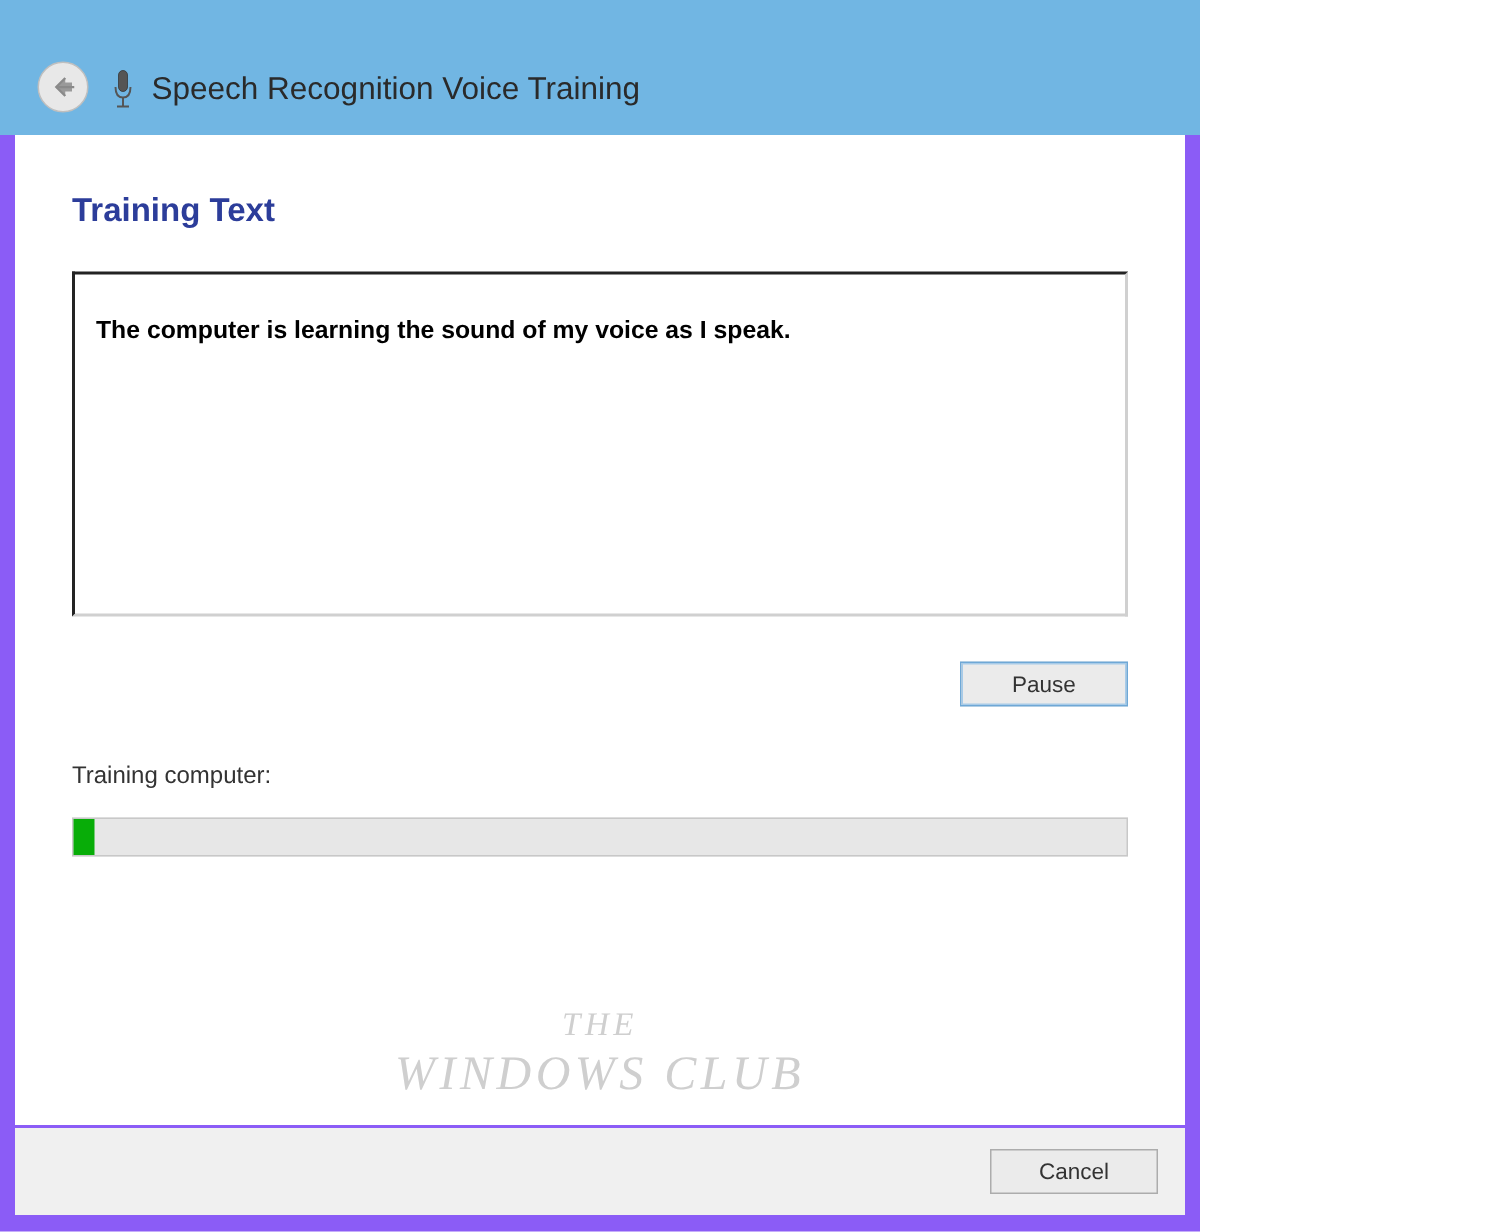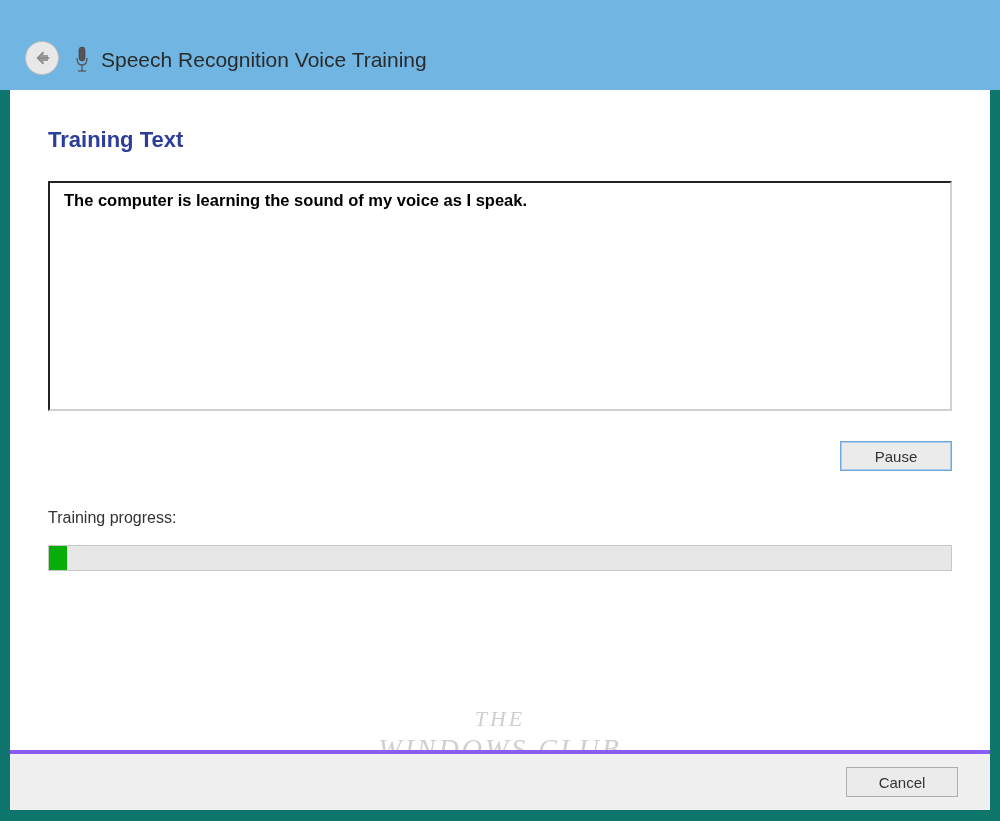--- a/index.html
+++ b/index.html
@@ -8,23 +8,23 @@
       padding: 0;
     }
     body {
       font-family: "Segoe UI", Tahoma, sans-serif;
       background: #fff;
       width: 1000px;
       height: 821px;
       position: relative;
     }
     .window {
-      width: 1000px;
+      width: 800px;
       height: 821px;
-      background: #0f766e;
+      background: #8b5cf6;
       position: relative;
     }
     .titlebar {
       height: 90px;
       background: #71b6e3;
       position: relative;
       padding: 0 25px;
       display: flex;
       align-items: center;
     }
@@ -98,21 +98,21 @@
       margin-bottom: 22px;
     }
     .training-text-box {
       border: 2px inset #a0a0a0;
       border-top-color: #787878;
       border-left-color: #787878;
       border-bottom-color: #d0d0d0;
       border-right-color: #d0d0d0;
       background: #fff;
       height: 230px;
-      padding: 8px 14px;
+      padding: 28px 14px;
       margin-bottom: 30px;
     }
     .training-sentence {
       font-weight: 700;
       font-size: 16.5px;
       color: #000;
     }
     .pause-row {
       display: flex;
       justify-content: flex-end;
@@ -150,49 +150,49 @@
       position: absolute;
       left: 0;
       top: 0;
       height: 100%;
       background: #08ad08;
     }
     .watermark {
       position: absolute;
       left: 50%;
       transform: translateX(-50%);
-      top: 616px;
+      top: 580px;
       text-align: center;
       color: #cfcfcf;
       font-family: Georgia, "Times New Roman", serif;
       font-style: italic;
       font-size: 26px;
       letter-spacing: 3px;
       line-height: 1.2;
       pointer-events: none;
       user-select: none;
     }
     .watermark .line1 {
       font-size: 22px;
     }
     .watermark .line2 {
-      font-size: 28px;
+      font-size: 32px;
     }
     .bottom-bar {
       position: absolute;
       bottom: 0;
       left: 0;
       right: 0;
       height: 60px;
       background: #f0f0f0;
-      border-top: 4px solid #8b5cf6;
+      border-top: 2px solid #8b5cf6;
       display: flex;
       align-items: center;
       justify-content: flex-end;
-      padding: 0 32px;
+      padding: 0 18px;
     }
   </style>
 </head>
 <body>
 
 <div class="window">
 
   <div class="close-btn">
     <svg viewBox="0 0 16 16">
         <path stroke="#fff" stroke-width="1.8" fill="none" d="M2 2 L14 14 M14 2 L2 14"></path>
@@ -222,21 +222,21 @@
     <h1 class="page-title">Training Text</h1>
 
     <div class="training-text-box">
       <p class="training-sentence">The computer is learning the sound of my voice as I speak.</p>
     </div>
 
     <div class="pause-row">
       <button class="btn highlighted">Pause</button>
     </div>
 
-    <p class="progress-label">Training progress:</p>
+    <p class="progress-label">Training computer:</p>
 
     <div class="progress-bar">
       <div class="progress-fill" style="width:2%"></div>
     </div>
 
     <div class="watermark">
       <div class="line1">THE</div>
       <div class="line2">WINDOWS CLUB</div>
     </div>
 

